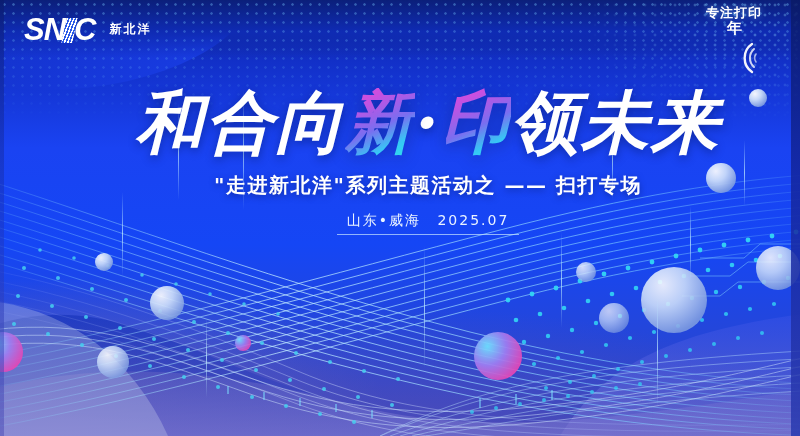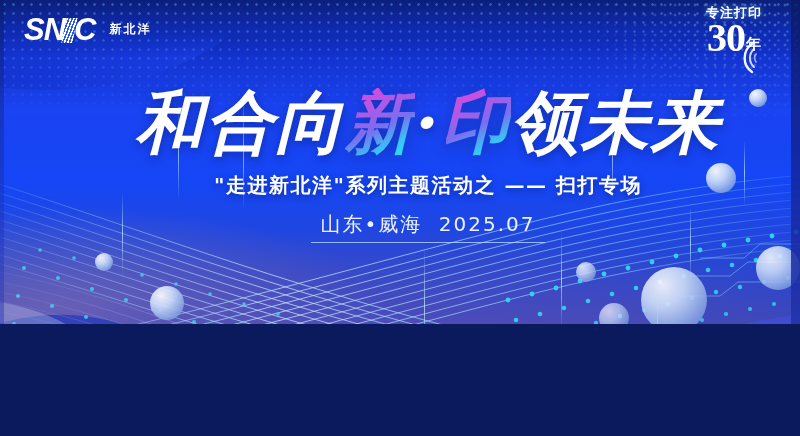--- a/index.html
+++ b/index.html
@@ -1,21 +1,21 @@
 <!DOCTYPE html>
 <html><head>
 <meta charset="utf-8">
 <title>SNBC Event Banner</title>
 <style>
   html,body{margin:0;padding:0;background:#0a1a5c;}
   *{box-sizing:border-box;}
 
   .banner{
     position:relative;
-    width:800px;height:324px;
+    width:800px;height:436px;
     overflow:hidden;
     font-family:"Liberation Sans","DejaVu Sans",sans-serif;
     background:
       radial-gradient(120% 90% at 50% 120%, #5a4fb8 0%, rgba(90,79,184,0) 55%),
       radial-gradient(90% 70% at 8% 95%, #6a63b5 0%, rgba(106,99,181,0) 45%),
       linear-gradient(180deg,#0d1f78 0%,#1230c8 14%,#1a43f2 34%,#1546f5 56%,#2546d8 78%,#3a46b8 100%);
   }
 
   
   .halftone{
@@ -161,21 +161,21 @@
     font-family:"DejaVu Sans","Liberation Sans",sans-serif;
     text-shadow:0 2px 6px rgba(5,20,90,.5);
   }
   .dateline-wrap{
     margin-top:12px;
     display:inline-block;
     padding:0 10px 4px 10px;
     border-bottom:1px solid rgba(200,230,255,.7);
   }
   .dateline{
-    font-size:20px;color:#eaf3ff;letter-spacing:2px;font-weight:500;
+    font-size:14px;color:#eaf3ff;letter-spacing:2px;font-weight:500;
     font-family:"DejaVu Sans","Liberation Sans",sans-serif;
   }
 </style>
 </head>
 <body>
 
 <div class="banner">
 
   <div class="corner-circle"></div>
   <div class="topband"></div>
@@ -478,21 +478,20 @@
       <div class="logo-mark">
         <span>SN</span><span class="bar"></span><span>C</span>
       </div>
       <div class="logo-cn">新北洋</div>
     </div>
   </div>
 
   <div class="badge">
     <div class="badge-top">专注打印</div>
     <div class="badge-bot">
-      <span class="badge-num">30</span>
       <span class="badge-year">年</span>
     </div>
     <svg class="badge-arc" viewBox="0 0 40 40">
       <g fill="none" stroke="#ffffff" stroke-linecap="round">
         <path d="M30,6 A17,17 0 0 0 30,34" stroke-width="2.4" opacity="0.95"></path>
         <path d="M32,11 A12,12 0 0 0 32,29" stroke-width="2.0" opacity="0.8"></path>
         <path d="M34,16 A7,7 0 0 0 34,24" stroke-width="1.6" opacity="0.6"></path>
       </g>
     </svg>
   </div>

